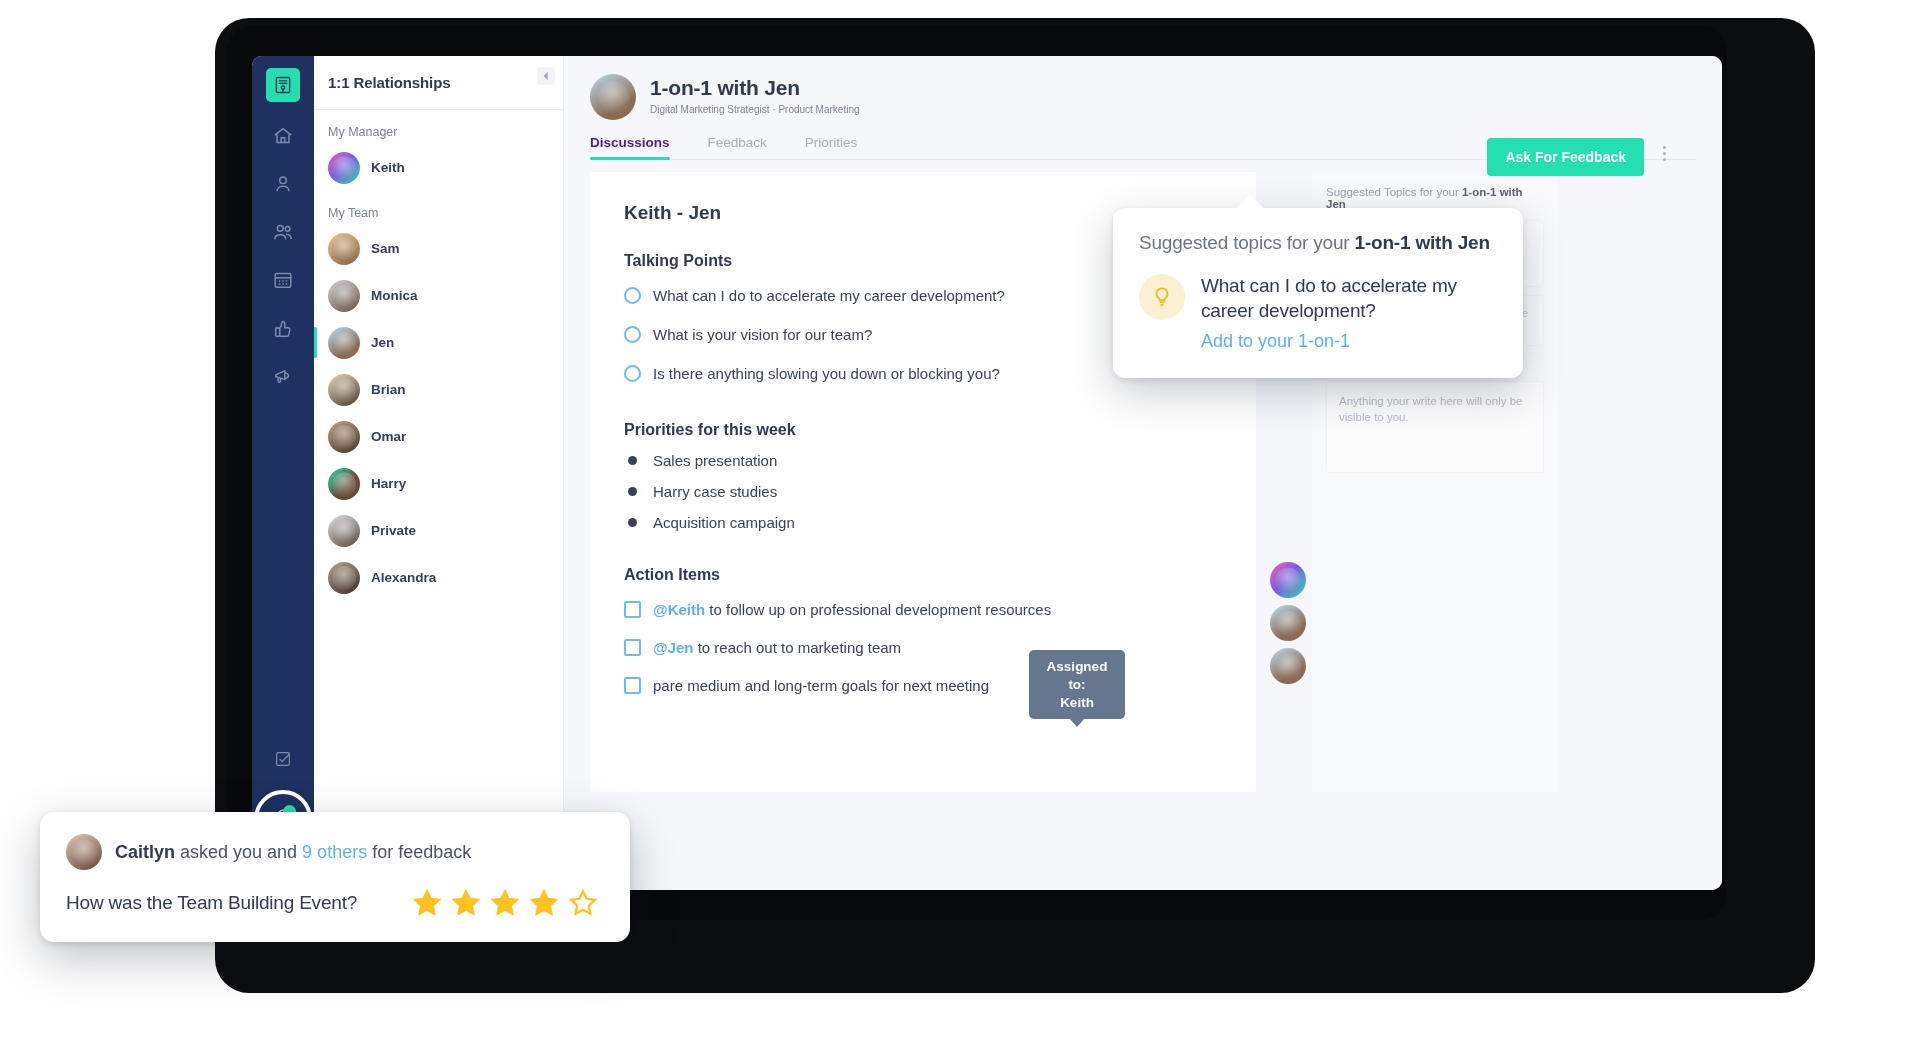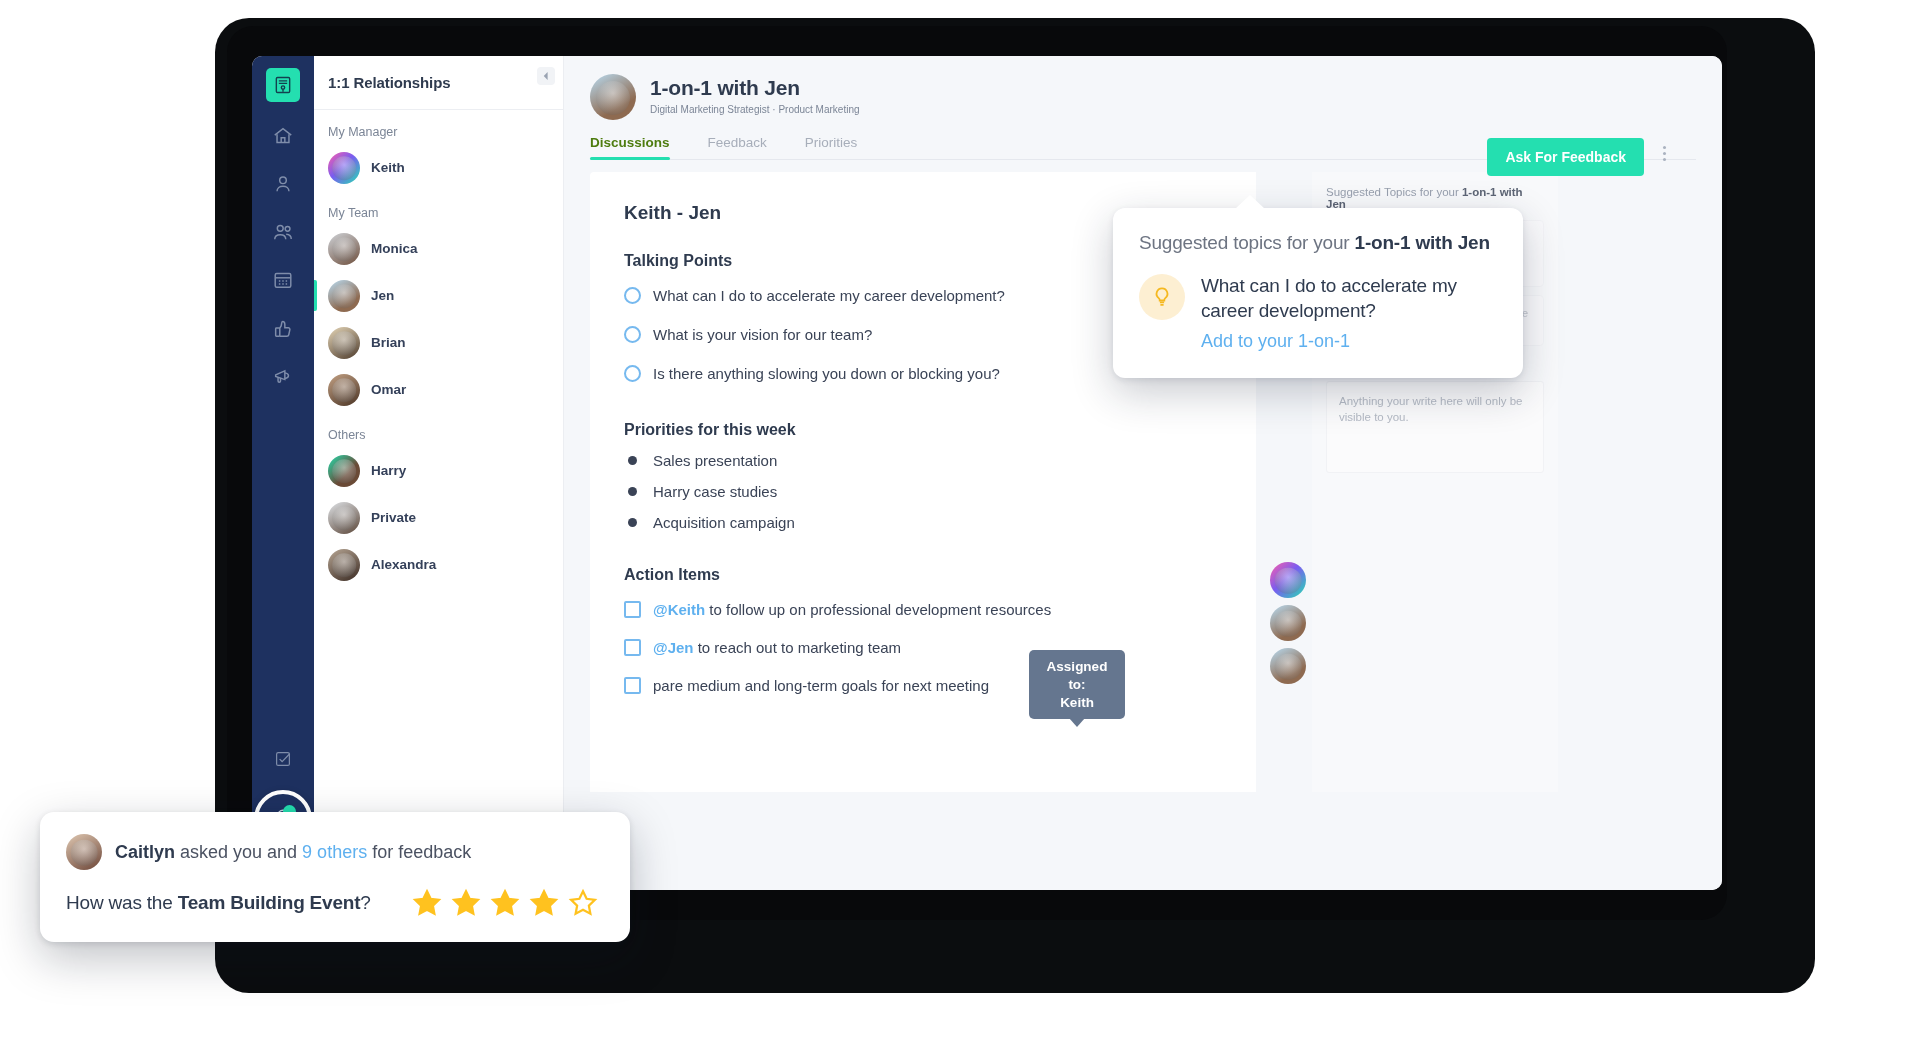--- a/index.html
+++ b/index.html
@@ -153,21 +153,21 @@
   .mh-sub { font-size: 10px; color: #7b8596; margin-top: 4px; }
 
   .tabs-row {
     margin-top: 15px; display: flex; align-items: flex-end;
     border-bottom: 1px solid #e5e8ee; position: relative;
   }
   .tab {
     font-size: 13.5px; color: #a7aeba; padding: 0 0 9px 0;
     margin-right: 38px; cursor: pointer; position: relative;
   }
-  .tab.active { color: #4d7c0f; font-weight: bold; text-align: center; }
+  .tab.active { color: #4c1d95; font-weight: bold; text-align: center; }
   .tab.active::after {
     content: ""; position: absolute; left: 0; right: 0; bottom: -1px;
     height: 3px; background: #24dfb0; border-radius: 2px;
   }
   .btn-feedback {
     position: absolute; right: 78px; top: 82px;
     background: #24dfb0; color: #fff;
     font-size: 14px; font-weight: bold;
     padding: 11px 18px; border: none; border-radius: 4px;
     cursor: pointer;
@@ -298,21 +298,21 @@
   }
   .nt-row1 { display: flex; align-items: center; gap: 13px; }
   .nt-text1 { font-size: 18px; color: #4b5262; }
   .nt-text1 b { color: #2f3b4f; }
   .nt-link { color: #5eb0ef; }
   .nt-row2 {
     display: flex; align-items: center; justify-content: space-between;
     margin-top: 18px;
   }
   .nt-q { font-size: 19px; color: #2f3b4f; letter-spacing: -.2px; }
-  .nt-q b { font-weight: bold; }
+  .nt-q b { font-weight: normal; }
   .stars { display: flex; gap: 9px; padding-right: 6px; }
   .stars svg { width: 30px; height: 30px; cursor: pointer; }
 </style>
 </head>
 <body>
 
 <div id="stage">
 
   <div class="device-shadow"></div>
   <div class="device-body"></div>
@@ -401,36 +401,39 @@
         </span>
       </div>
       <div id="sb-groups">
           <div class="sb-group-label">My Manager</div>
           <div class="sb-item">
             <span class="av av-32 av-keith"></span>
             <span class="sb-name">Keith</span>
           </div>
           <div class="sb-group-label">My Team</div>
           <div class="sb-item">
+            <span class="av av-32 av-sam"></span>
+            <span class="sb-name">Sam</span>
+          </div>
+          <div class="sb-item">
             <span class="av av-32 av-monica"></span>
             <span class="sb-name">Monica</span>
           </div>
           <div class="sb-item active">
             <span class="av av-32 av-jen"></span>
             <span class="sb-name">Jen</span>
           </div>
           <div class="sb-item">
             <span class="av av-32 av-brian"></span>
             <span class="sb-name">Brian</span>
           </div>
           <div class="sb-item">
             <span class="av av-32 av-omar"></span>
             <span class="sb-name">Omar</span>
           </div>
-          <div class="sb-group-label">Others</div>
           <div class="sb-item">
             <span class="av av-32 av-harry"></span>
             <span class="sb-name">Harry</span>
           </div>
           <div class="sb-item">
             <span class="av av-32 av-george"></span>
             <span class="sb-name">Private</span>
           </div>
           <div class="sb-item">
             <span class="av av-32 av-alex"></span>

